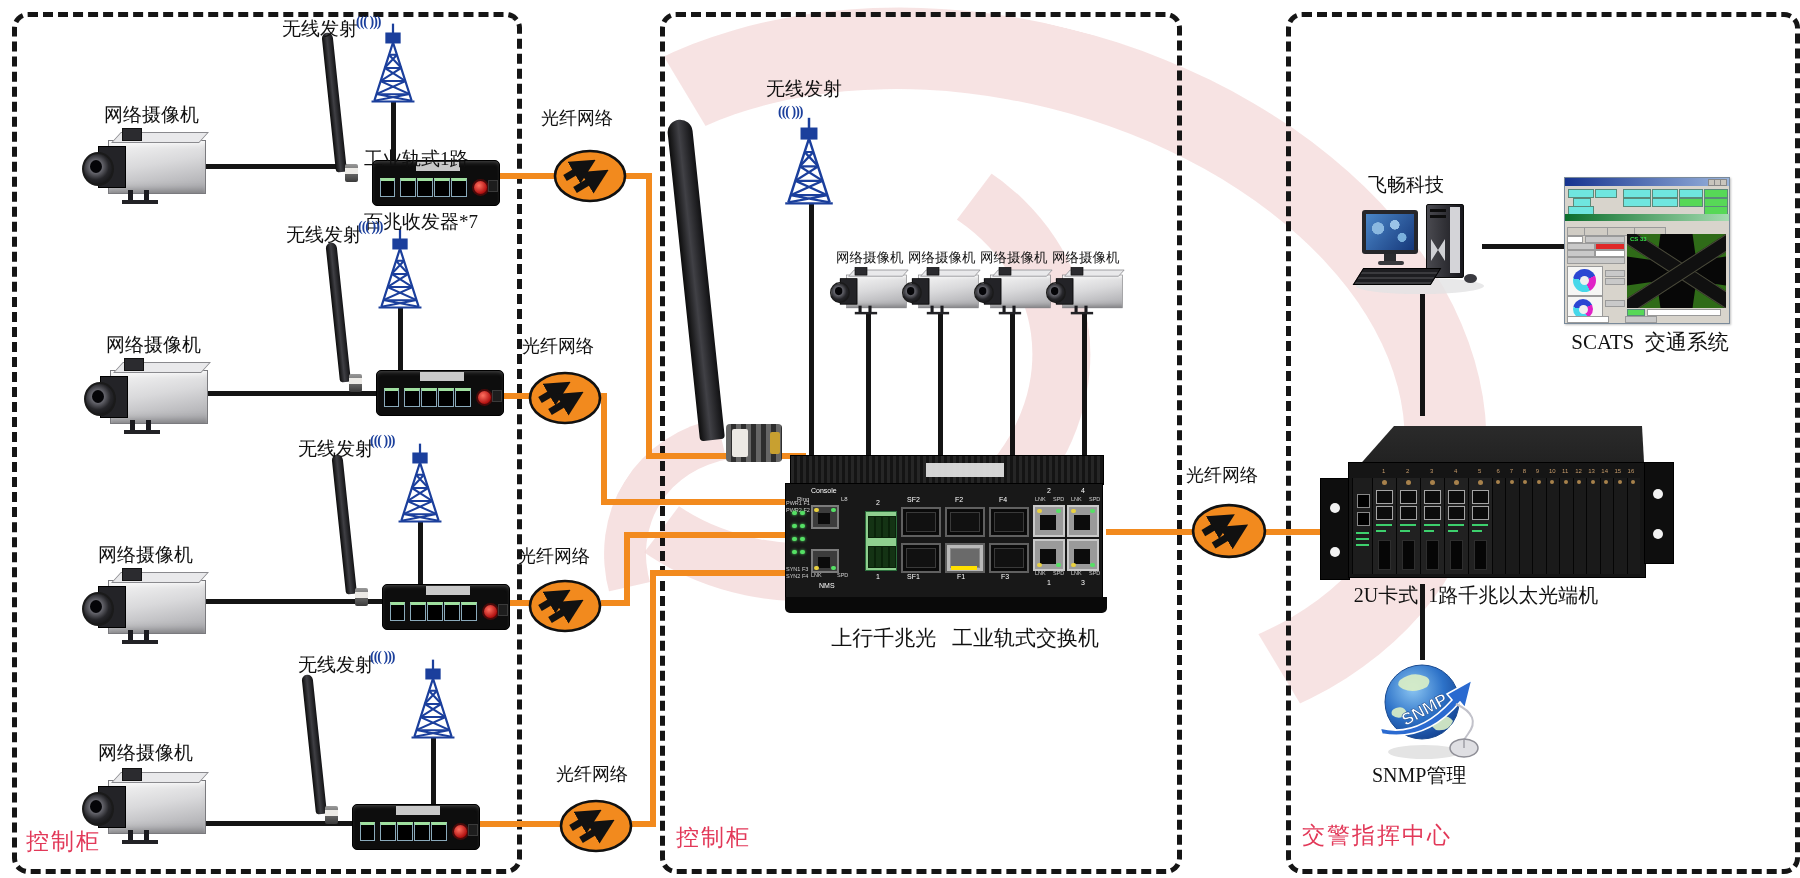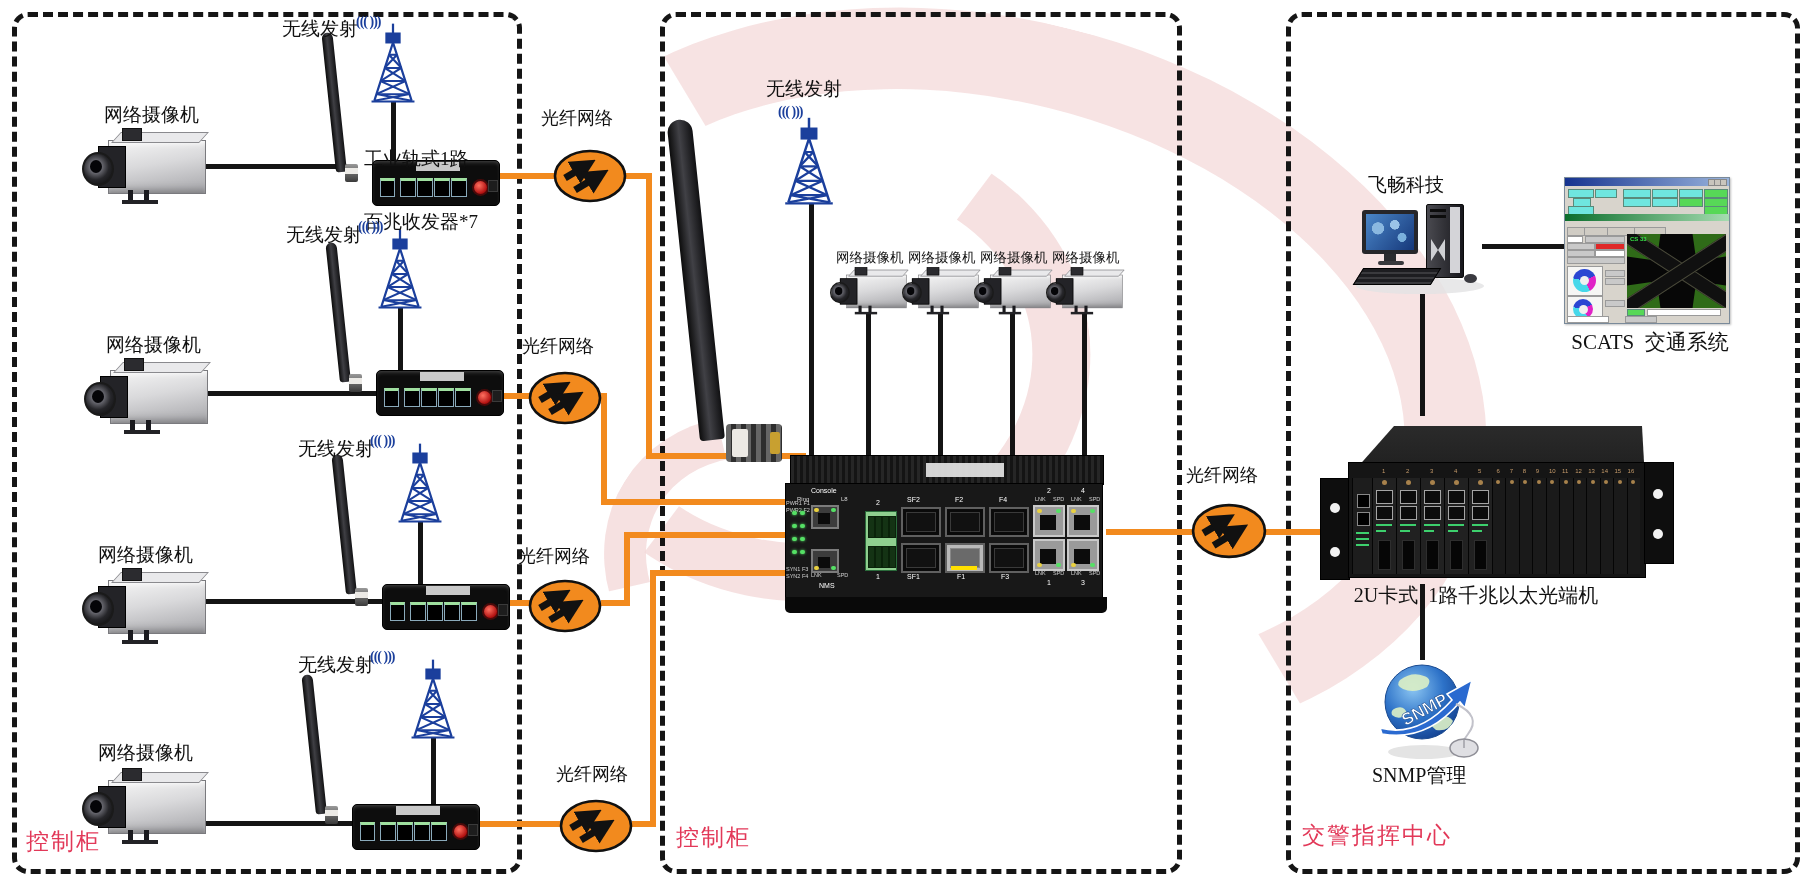--- a/index.html
+++ b/index.html
@@ -586,20 +586,21 @@
         <span class="led ledg" style="right:2px;bottom:2px;"></span>
       </div>
     <div class="swt5" style="left:250px;top:116px;">LNK</div>
     <div class="swt5" style="left:268px;top:116px;">SPD</div>
     <div class="swt5" style="left:286px;top:116px;">LNK</div>
     <div class="swt5" style="left:304px;top:116px;">SPD</div>
     <div class="swt" style="left:262px;top:124px;">1</div>
     <div class="swt" style="left:296px;top:124px;">3</div>
   </div>
 
+  <div class="lbl-cap" style="left:665px;top:624px;width:600px;">上行千兆光   工业轨式交换机</div>
 
   <div class="f" style="left:1106px;top:529px;width:86px;height:6px;"></div>
   <div class="lbl-fiber" style="left:1186px;top:463px;">光纤网络</div>
   <div class="fiber" style="left:1190px;top:502px;width:78px;height:58px;"><svg viewBox="0 0 76 56" preserveAspectRatio="none">
      <defs>
           <marker id="ah4" viewBox="0 0 10 10" refX="6" refY="5" markerWidth="3.6" markerHeight="3.6" orient="auto">
        <path d="M0 0 L10 5 L0 10 z" fill="#111"></path>
           </marker>
         </defs>
      <ellipse cx="38" cy="28" rx="35" ry="25" fill="#F28A1E" stroke="#111" stroke-width="2.6"></ellipse>

